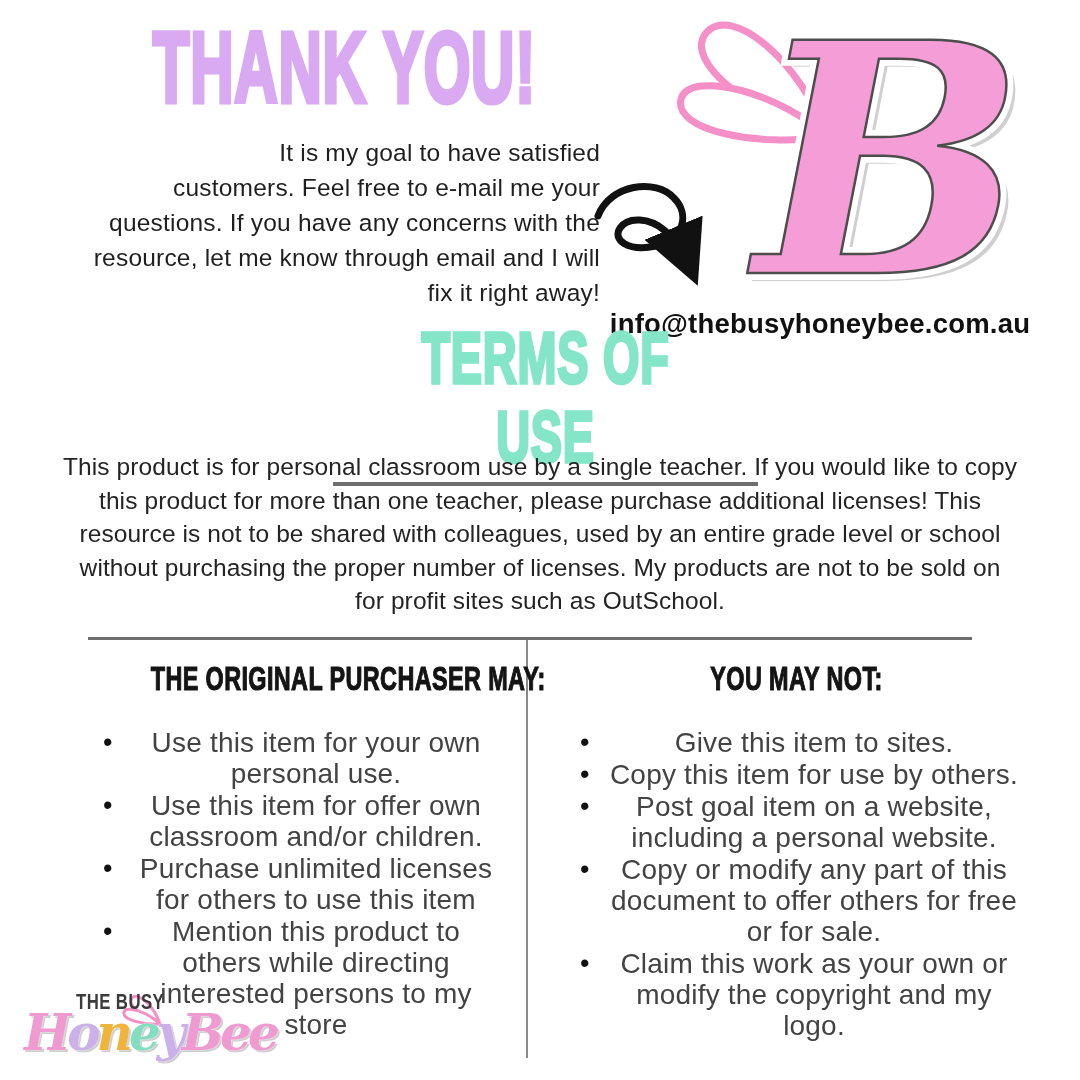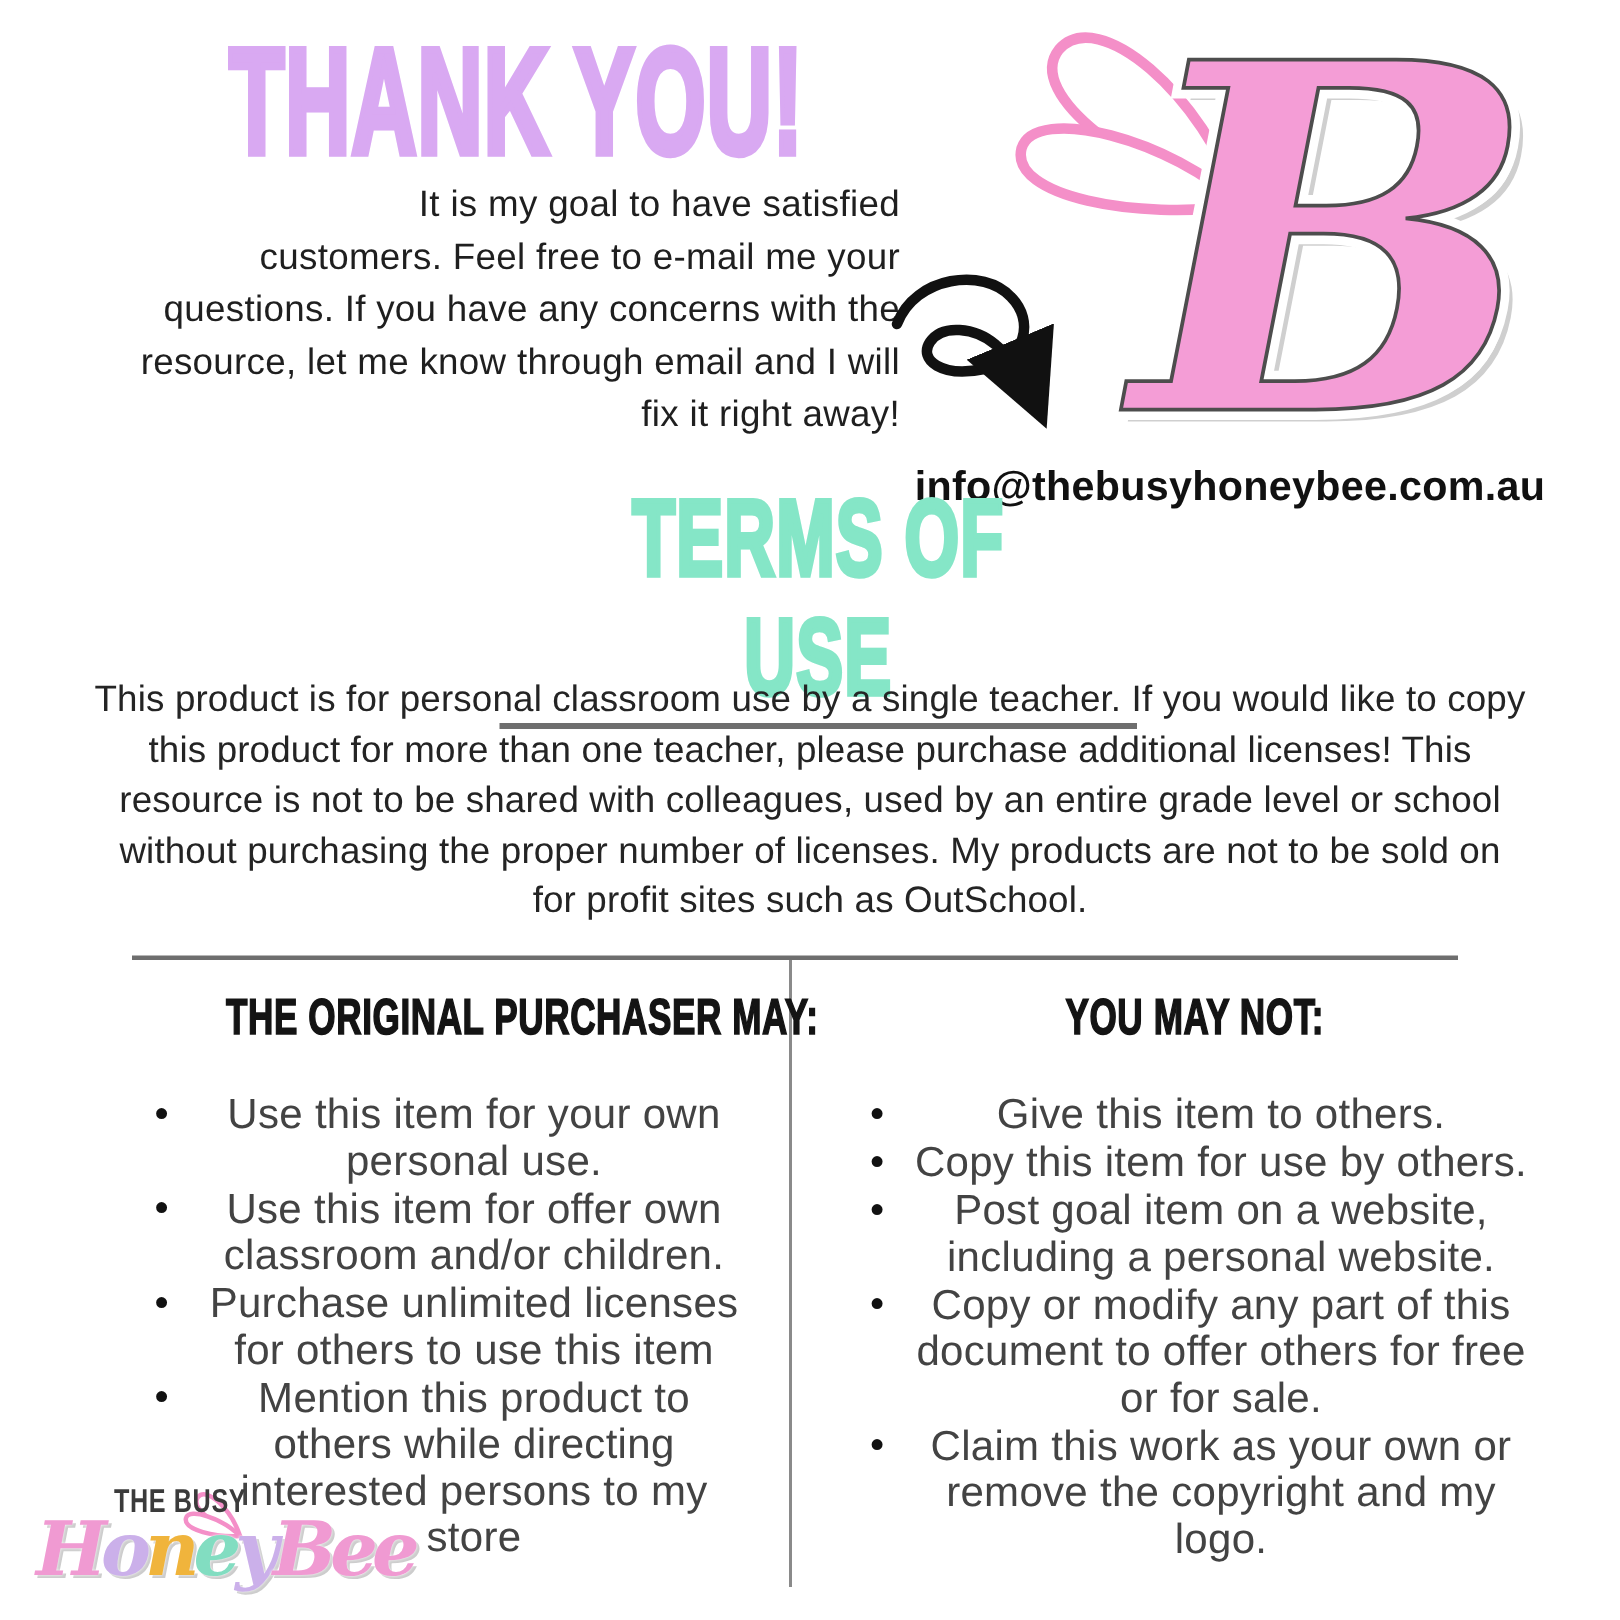--- a/index.html
+++ b/index.html
@@ -10,21 +10,21 @@
   *{margin:0;padding:0;box-sizing:border-box;}
   html,body{background:#ffffff;}
   body{font-family:"Liberation Sans",sans-serif;}
   .canvas{position:relative;width:1080px;height:1080px;background:#fff;overflow:hidden;}
 
   
   .thank-you{position:absolute;left:30px;top:22px;width:570px;text-align:right;}
   .ty-title{display:inline-block;font-size:80px;font-weight:700;line-height:92px;
     color:var(--lavender);-webkit-text-stroke:4px var(--lavender);
     letter-spacing:1px;transform:scale(0.75,1.25);transform-origin:center;}
-  .ty-body{margin-top:5px;font-size:24.5px;line-height:35px;color:var(--text_dark);
+  .ty-body{margin-top:21px;font-size:24.5px;line-height:35px;color:var(--text_dark);
     letter-spacing:0.2px;white-space:pre-line;}
 
   
   .bee-logo{position:absolute;left:640px;top:5px;width:400px;height:295px;}
   .arrow{position:absolute;left:592px;top:178px;width:112px;height:108px;}
   .email-line{position:absolute;left:590px;top:308px;width:460px;text-align:center;
     font-size:27.5px;font-weight:700;color:#111;letter-spacing:0.2px;}
 
   
   .terms-head{position:absolute;left:333px;top:346px;width:425px;text-align:center;
@@ -147,41 +147,41 @@
   </div>
 
   <div class="col col-right">
     <div class="col-heading">
       <span>YOU MAY NOT:</span>
     </div>
     <div class="blist">
 
         <div class="bitem">
           <span class="bdot">•</span>
-          <span class="btext">Give this item to others.</span>
+          <span class="btext">Give this item to sites.</span>
         </div>
 
         <div class="bitem">
           <span class="bdot">•</span>
           <span class="btext">Copy this item for use by others.</span>
         </div>
 
         <div class="bitem">
           <span class="bdot">•</span>
           <span class="btext">Post goal item on a website, including a personal website.</span>
         </div>
 
         <div class="bitem">
           <span class="bdot">•</span>
           <span class="btext">Copy or modify any part of this document to offer others for free or for sale.</span>
         </div>
 
         <div class="bitem">
           <span class="bdot">•</span>
-          <span class="btext">Claim this work as your own or remove the copyright and my logo.</span>
+          <span class="btext">Claim this work as your own or modify the copyright and my logo.</span>
         </div>
       </div>
   </div>
 
   <div class="brand">
     <svg class="brand-wings" width="52" height="36" viewBox="0 0 52 36">
       <g stroke="#f48fc8" stroke-width="3" fill="#ffffff" stroke-linejoin="round">
         <path d="M44,32 C30,26 10,14 16,6 C22,-1 38,14 44,32 Z"></path>
         <path d="M44,32 C28,33 6,28 8,20 C10,13 32,20 44,32 Z"></path>
       </g>

